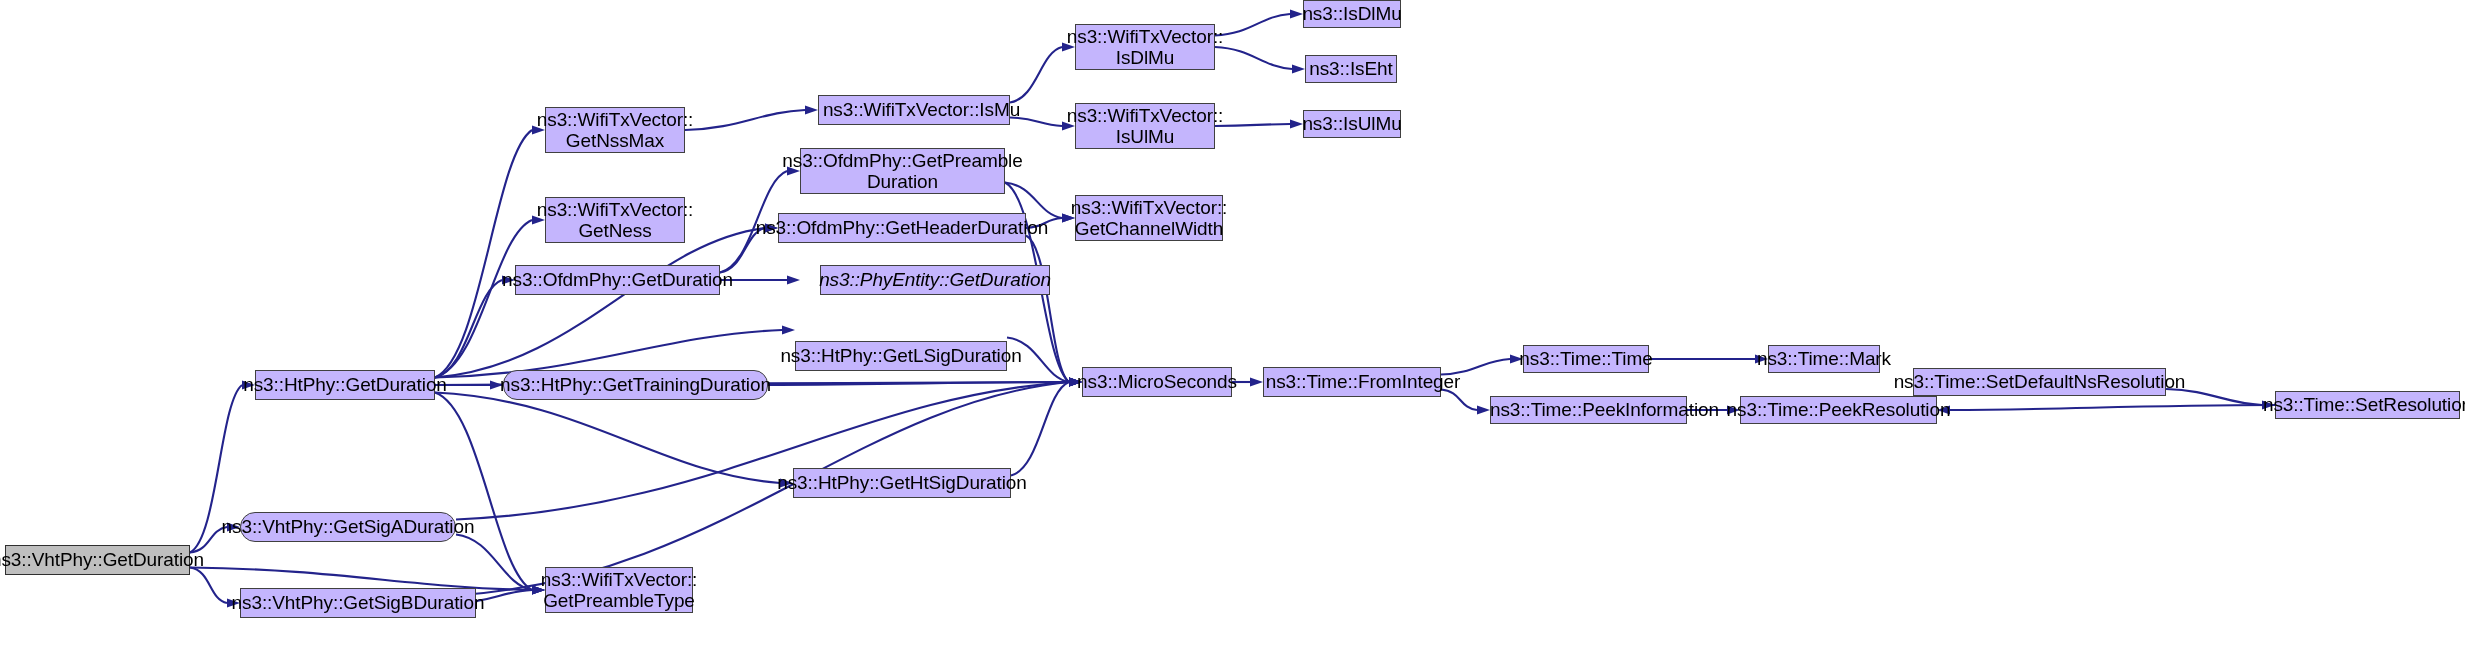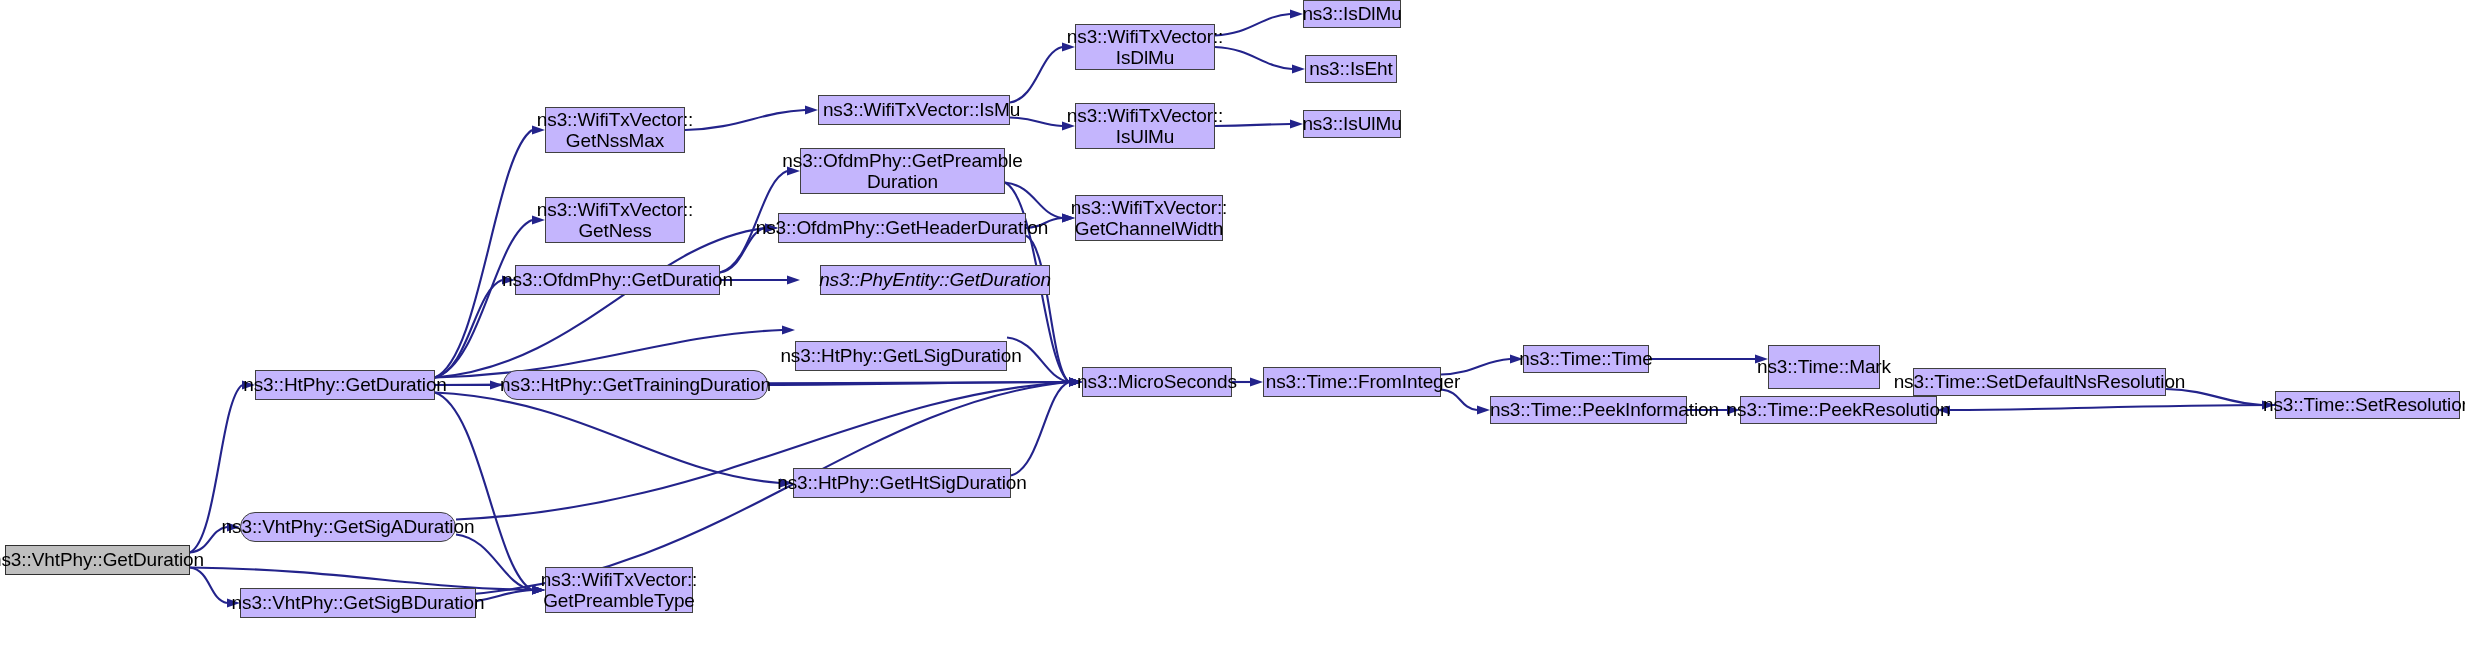--- a/index.html
+++ b/index.html
@@ -129,18 +129,18 @@
 IsUlMu</div>
       <div class="node" style="left: 1075px; top: 195px; width: 148px; height: 46px;">ns3::WifiTxVector::
 GetChannelWidth</div>
       <div class="node" style="left: 1303px; top: 0px; width: 98px; height: 28px;">ns3::IsDlMu</div>
       <div class="node" style="left: 1305px; top: 55px; width: 92px; height: 28px;">ns3::IsEht</div>
       <div class="node" style="left: 1303px; top: 110px; width: 98px; height: 28px;">ns3::IsUlMu</div>
       <div class="node" style="left: 1082px; top: 367px; width: 150px; height: 30px;">ns3::MicroSeconds</div>
       <div class="node" style="left: 1263px; top: 367px; width: 178px; height: 30px; padding-left: 22px;">ns3::Time::FromInteger</div>
       <div class="node" style="left: 1523px; top: 345px; width: 126px; height: 28px;">ns3::Time::Time</div>
       <div class="node" style="left: 1490px; top: 396px; width: 197px; height: 28px; padding-left: 32px;">ns3::Time::PeekInformation</div>
-      <div class="node" style="left: 1768px; top: 345px; width: 112px; height: 44px;">ns3::Time::Mark</div>
+      <div class="node" style="left: 1768px; top: 345px; width: 112px; height: 28px;">ns3::Time::Mark</div>
       <div class="node" style="left: 1740px; top: 396px; width: 197px; height: 28px;">ns3::Time::PeekResolution</div>
       <div class="node" style="left: 1913px; top: 368px; width: 253px; height: 28px;">ns3::Time::SetDefaultNsResolution</div>
       <div class="node" style="left: 2275px; top: 391px; width: 185px; height: 28px;">ns3::Time::SetResolution</div>
     </div>
 </div>
 
 </body></html>

